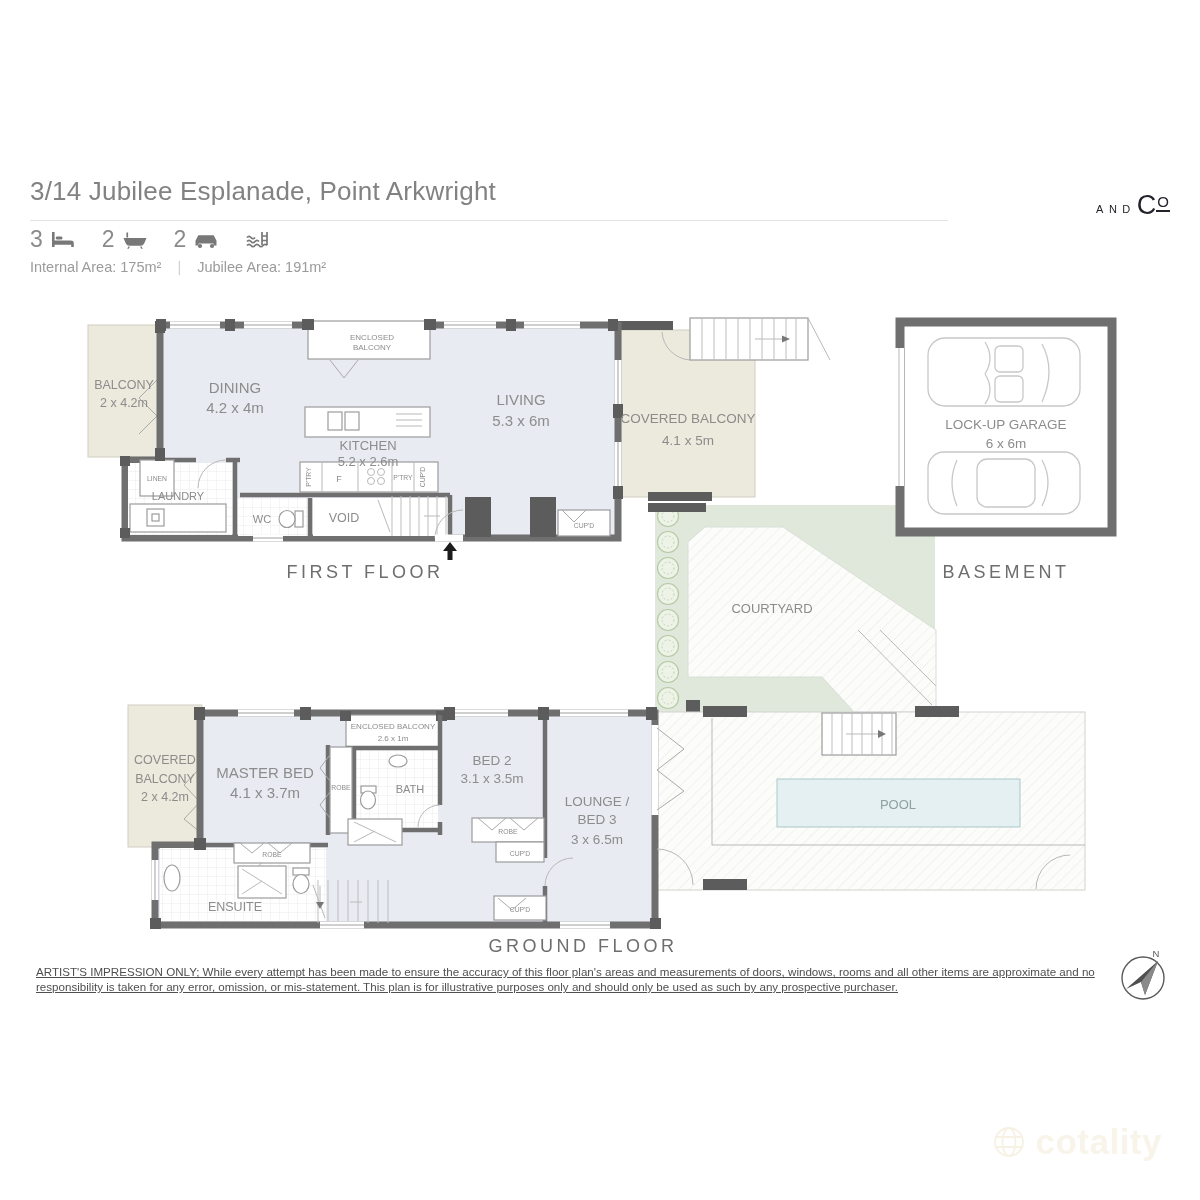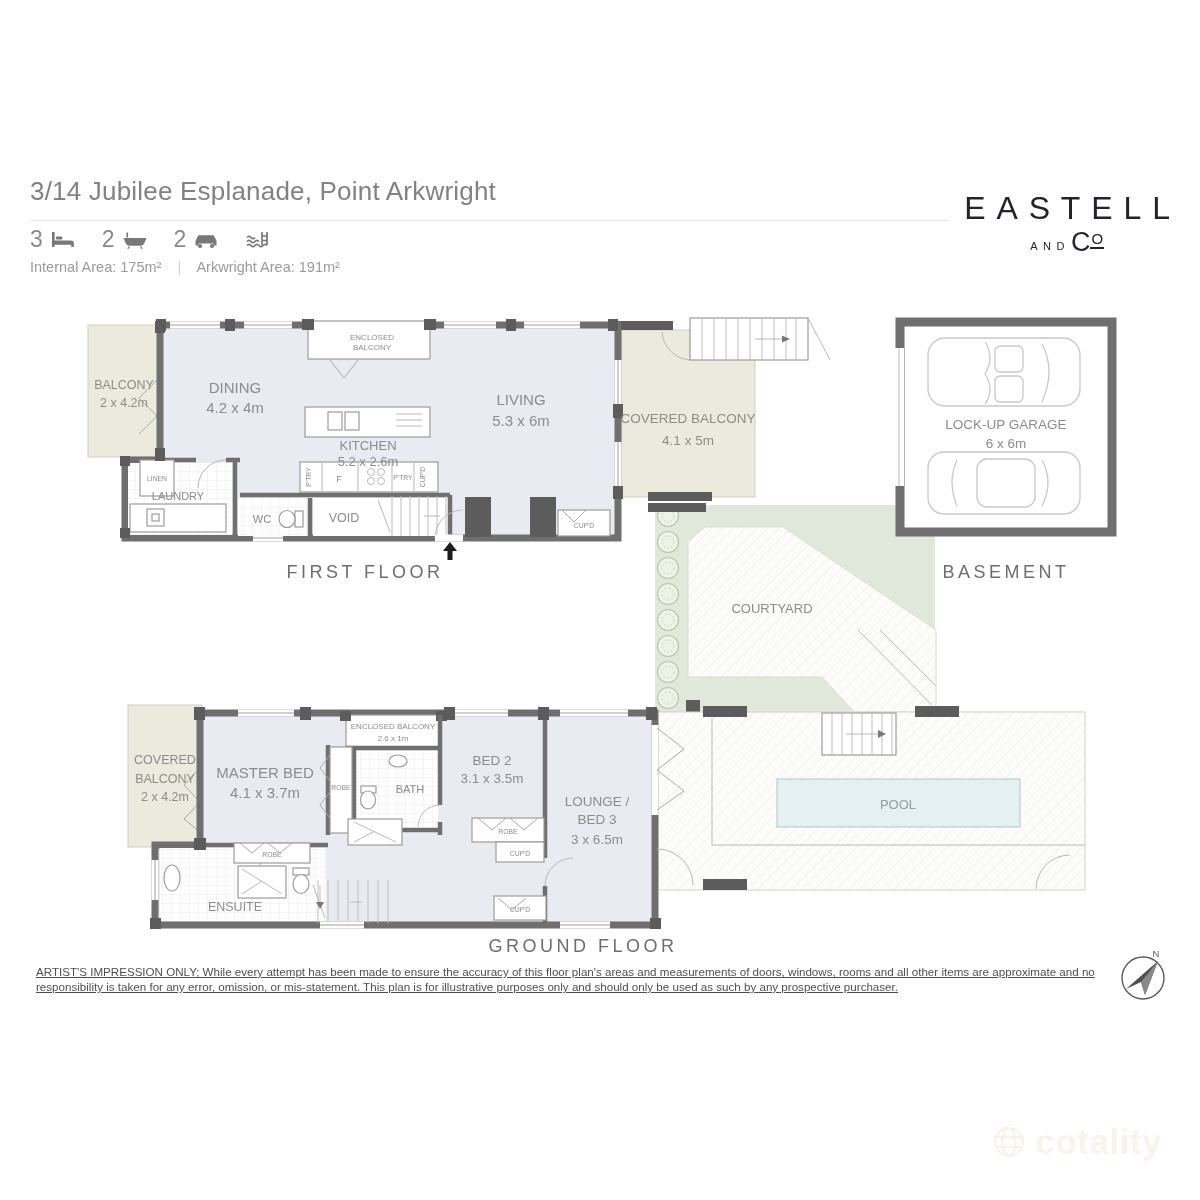--- a/index.html
+++ b/index.html
@@ -88,25 +88,24 @@
     <svg width="26" height="20" viewBox="0 0 26 20" fill="none" stroke="#787878" stroke-width="1.7">
       <path d="M17,2 V15 M22,2 V15 M17,6 H22 M17,10.5 H22"></path>
       <path d="M2,15.5 q2,-2.4 4,0 t4,0 t4,0 t4,0 t4,0 M2,11.5 q2,-2.4 4,0 t4,0 t4,0 M2,7.5 q2,-2.4 4,0 t4,0"></path>
     </svg>
   </span>
 </div>
 
 <div class="abs" id="areas">
   <span>Internal Area: 175m²</span>
   <span class="sep">|</span>
-  <span>Arkwright Area: 191m²</span>
+  <span>Jubilee Area: 191m²</span>
 </div>
 
 <div class="abs" id="logo">
-  <div class="l1">EASTELL</div>
   <div class="l2">
     <span class="and">AND</span>
     <span><span class="c">C</span><span class="o">O</span></span>
   </div>
 </div>
 
 <svg class="abs" style="left:0;top:300px;" width="1200" height="660" viewBox="0 0 1200 660">
   <defs>
     <pattern id="pv" patternUnits="userSpaceOnUse" width="8" height="8" patternTransform="rotate(45)">
       <rect width="8" height="8" fill="#fcfcfa"></rect>

